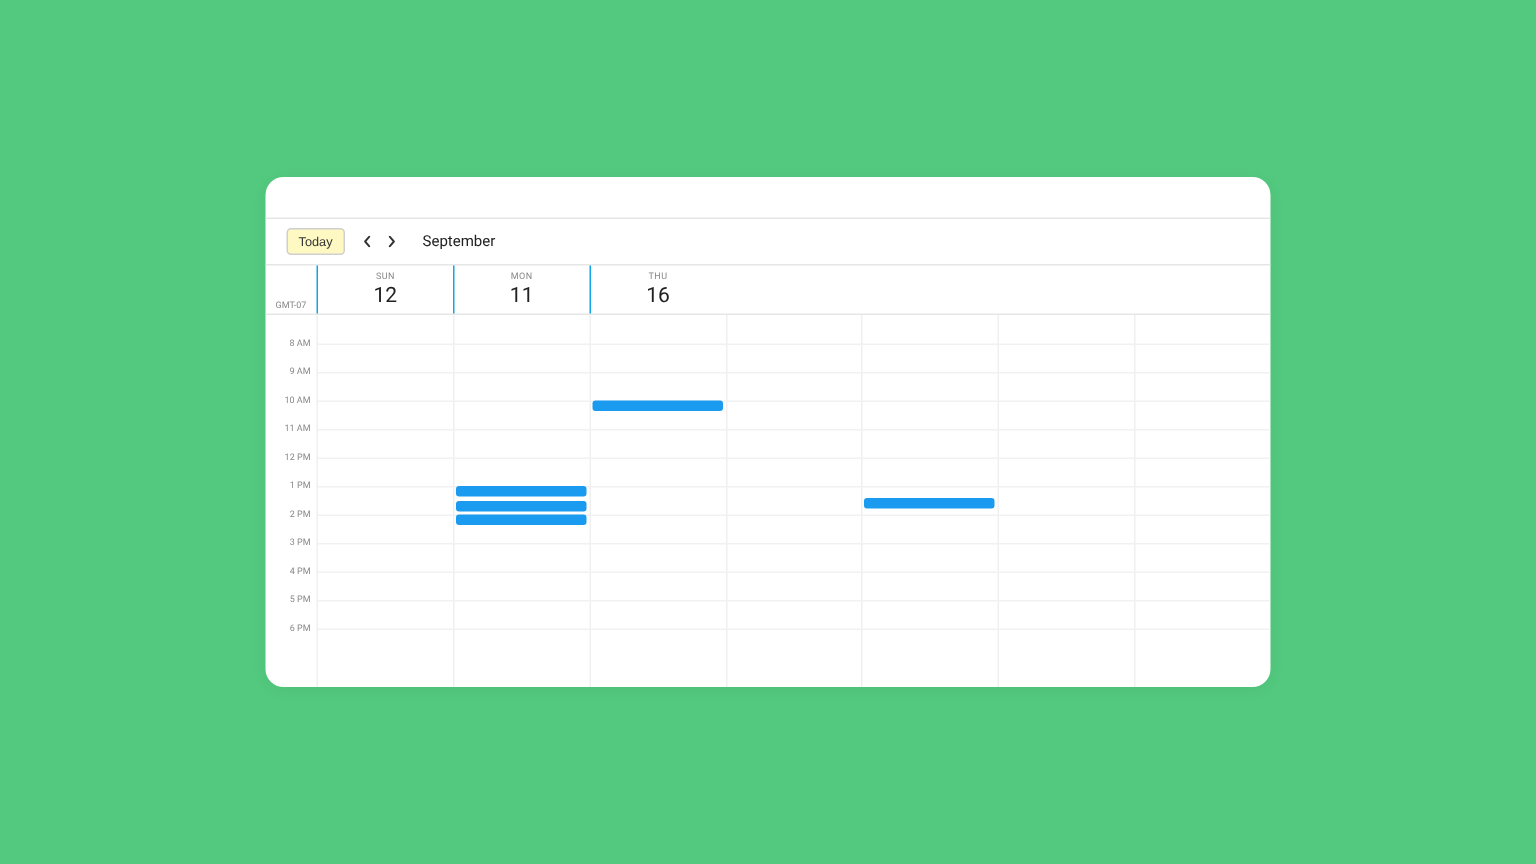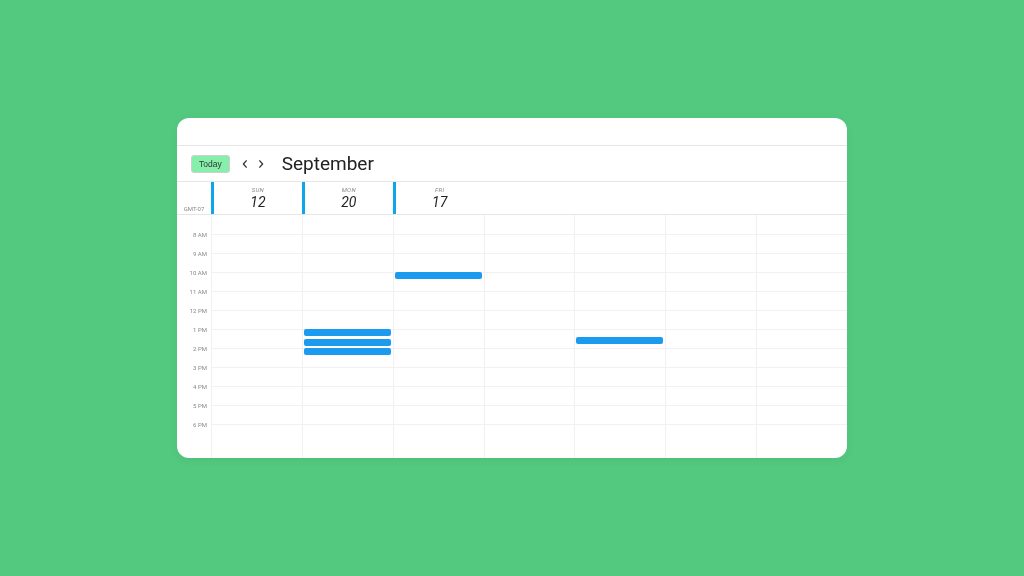--- a/index.html
+++ b/index.html
@@ -31,54 +31,53 @@
     align-items: center;
     gap: 8px;
     padding: 6px 14px 6px 14px;
     border-bottom: 1px solid #e6e6e6;
   }
   .today-btn {
     font-size: 8.5px;
     padding: 3px 7px;
     border: 1px solid #cfcfcf;
     border-radius: 3px;
-    background: #86efac;
+    background: #fef9c3;
     cursor: pointer;
     color: #333;
   }
   .navset { display: flex; gap: 2px; }
   .navbtn {
     width: 14px; height: 14px;
     display: flex; align-items: center; justify-content: center;
     cursor: pointer;
   }
   .navbtn svg { width: 8px; height: 8px; }
   .month {
-    font-size: 19px;
+    font-size: 10px;
     color: #222;
     margin-left: 6px;
   }
   .dayheader {
     display: grid;
     grid-template-columns: 34px repeat(7, 1fr);
     border-bottom: 1px solid #e6e6e6;
   }
   .tzcell {
     font-size: 6px;
     color: #888;
     display: flex;
     align-items: flex-end;
     justify-content: center;
     padding-bottom: 2px;
   }
   .daycell {
     text-align: center;
     padding: 4px 0 4px 0;
-    border-left: 3px solid #0ea5e9;
-    font-style: italic;
+    border-left: 1px solid #0ea5e9;
   }
   .daycell:first-of-type { border-left: none; }
   .dow { font-size: 6px; color: #888; letter-spacing: 0.3px; }
   .datenum { font-size: 14px; color: #222; margin-top: 1px; }
   .gridwrap {
     flex: 1;
     position: relative;
     overflow: hidden;
   }
   .timegrid {
@@ -139,25 +138,25 @@
   </div>
 
   <div class="dayheader">
     <div class="tzcell">GMT-07</div>
     <div class="daycell">
       <div class="dow">SUN</div>
       <div class="datenum">12</div>
     </div>
     <div class="daycell">
       <div class="dow">MON</div>
-      <div class="datenum">20</div>
+      <div class="datenum">11</div>
     </div>
     <div class="daycell">
-      <div class="dow">FRI</div>
-      <div class="datenum">17</div>
+      <div class="dow">THU</div>
+      <div class="datenum">16</div>
     </div>
   </div>
 
   <div class="gridwrap">
     <div class="timegrid" id="tg">
       <div class="hourcol" id="hourcol">
           <div class="hourlabel" style="top: 19px;">8 AM</div>
           <div class="hourlabel" style="top: 38px;">9 AM</div>
           <div class="hourlabel" style="top: 57px;">10 AM</div>
           <div class="hourlabel" style="top: 76px;">11 AM</div>

